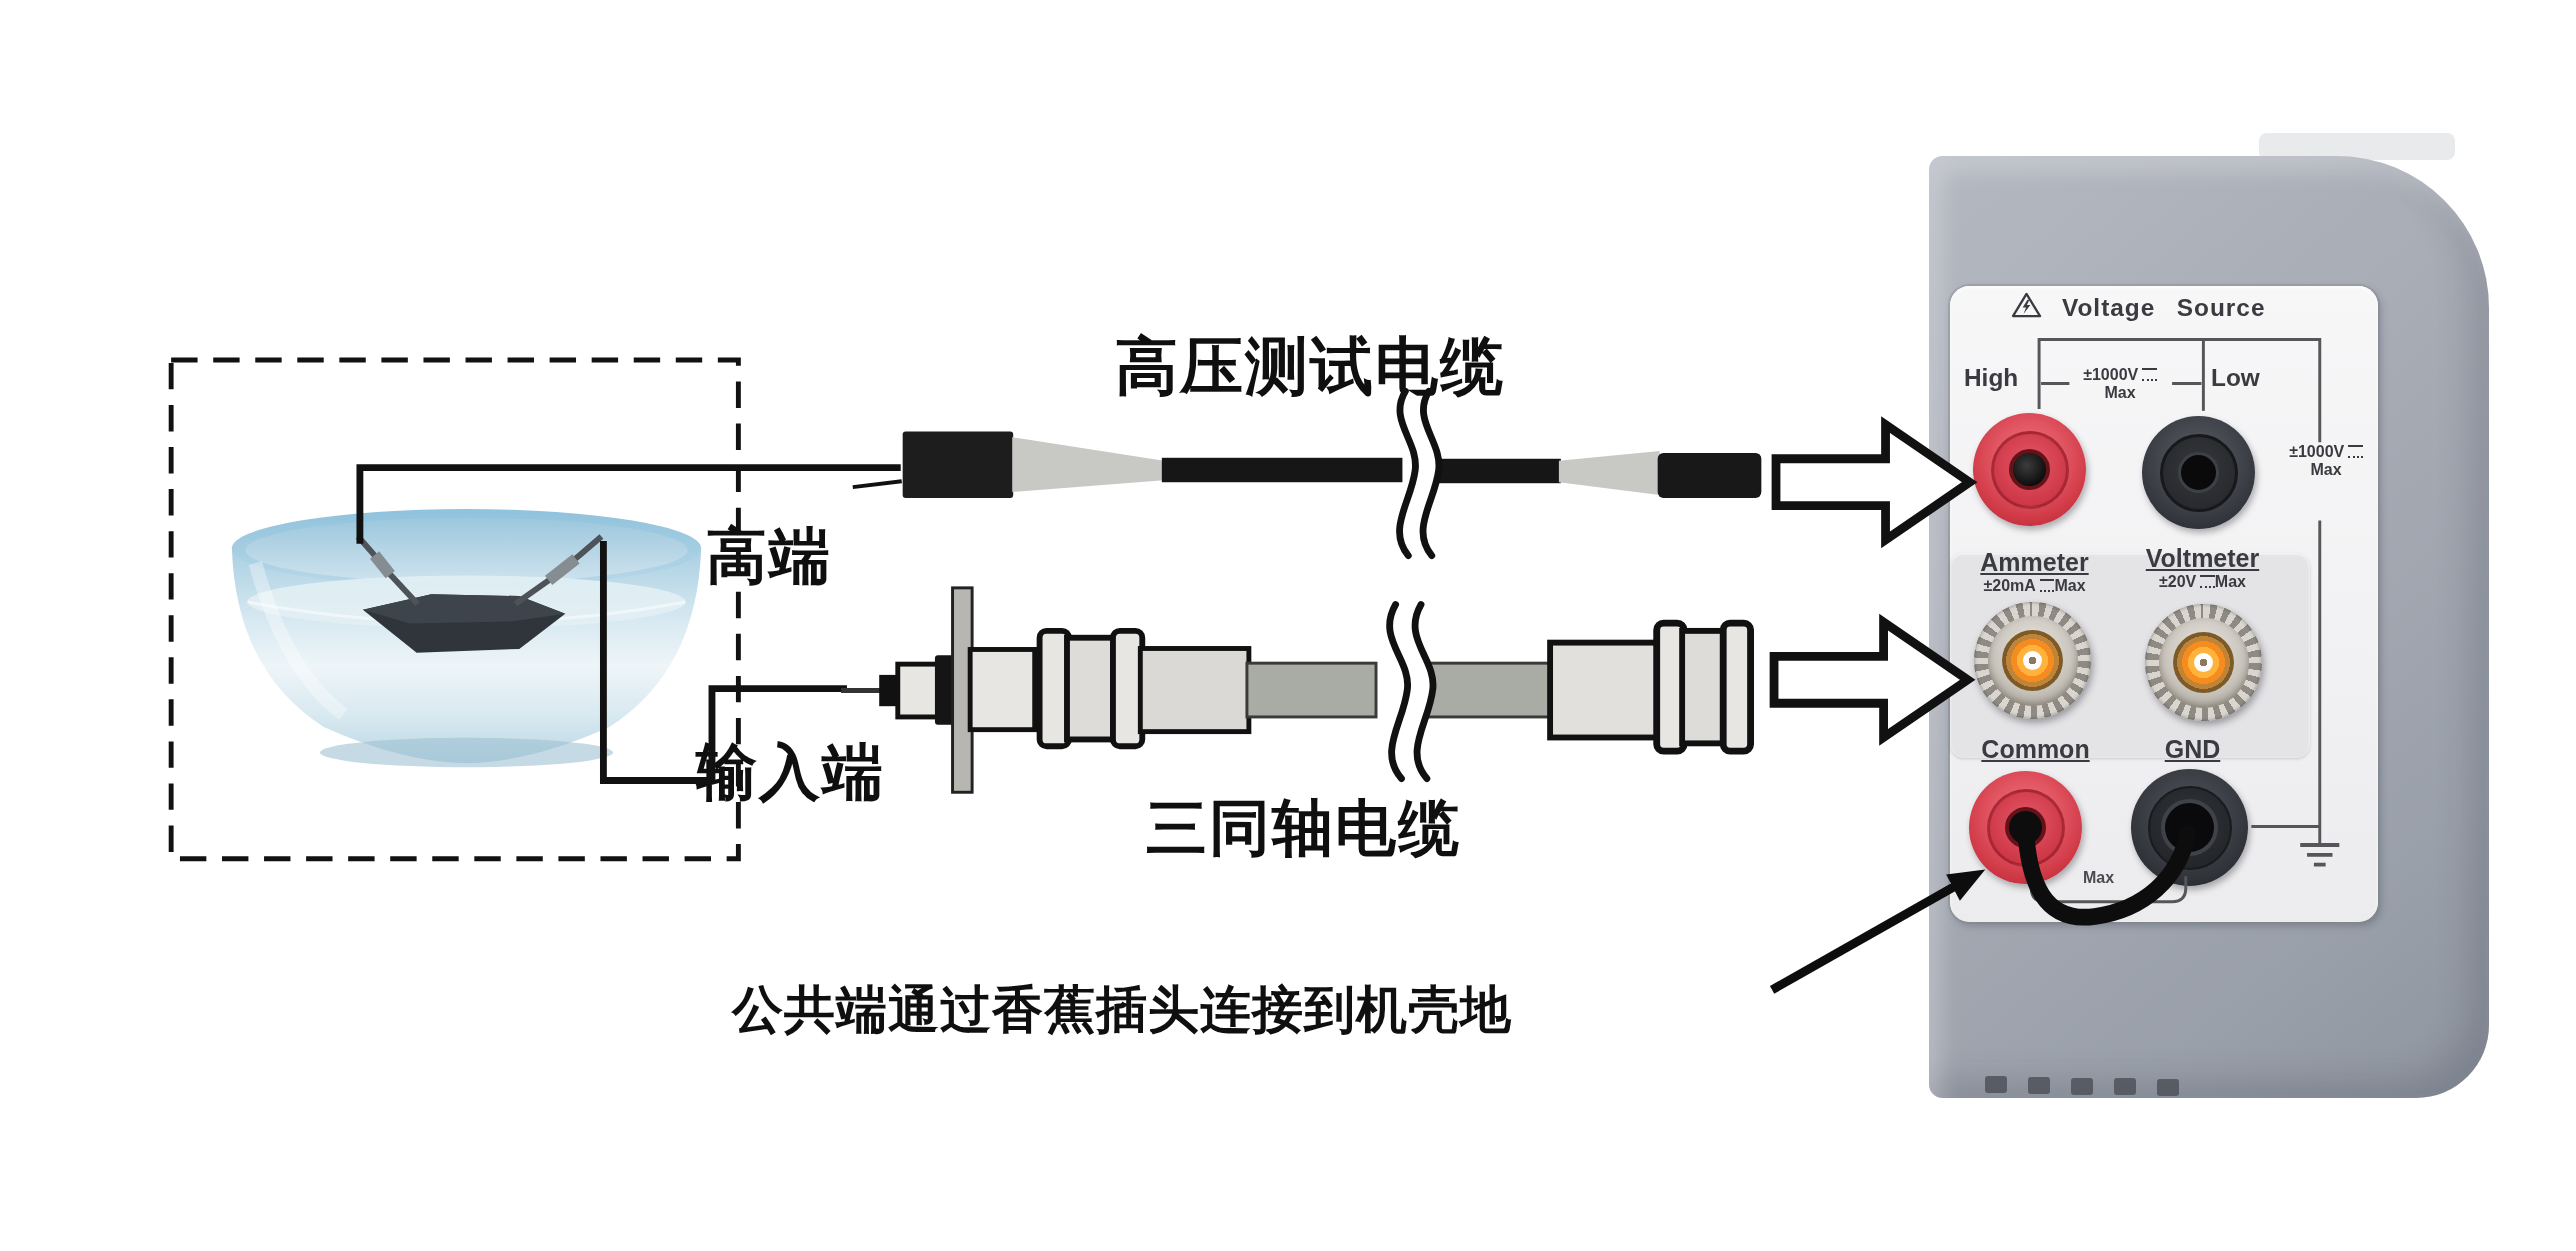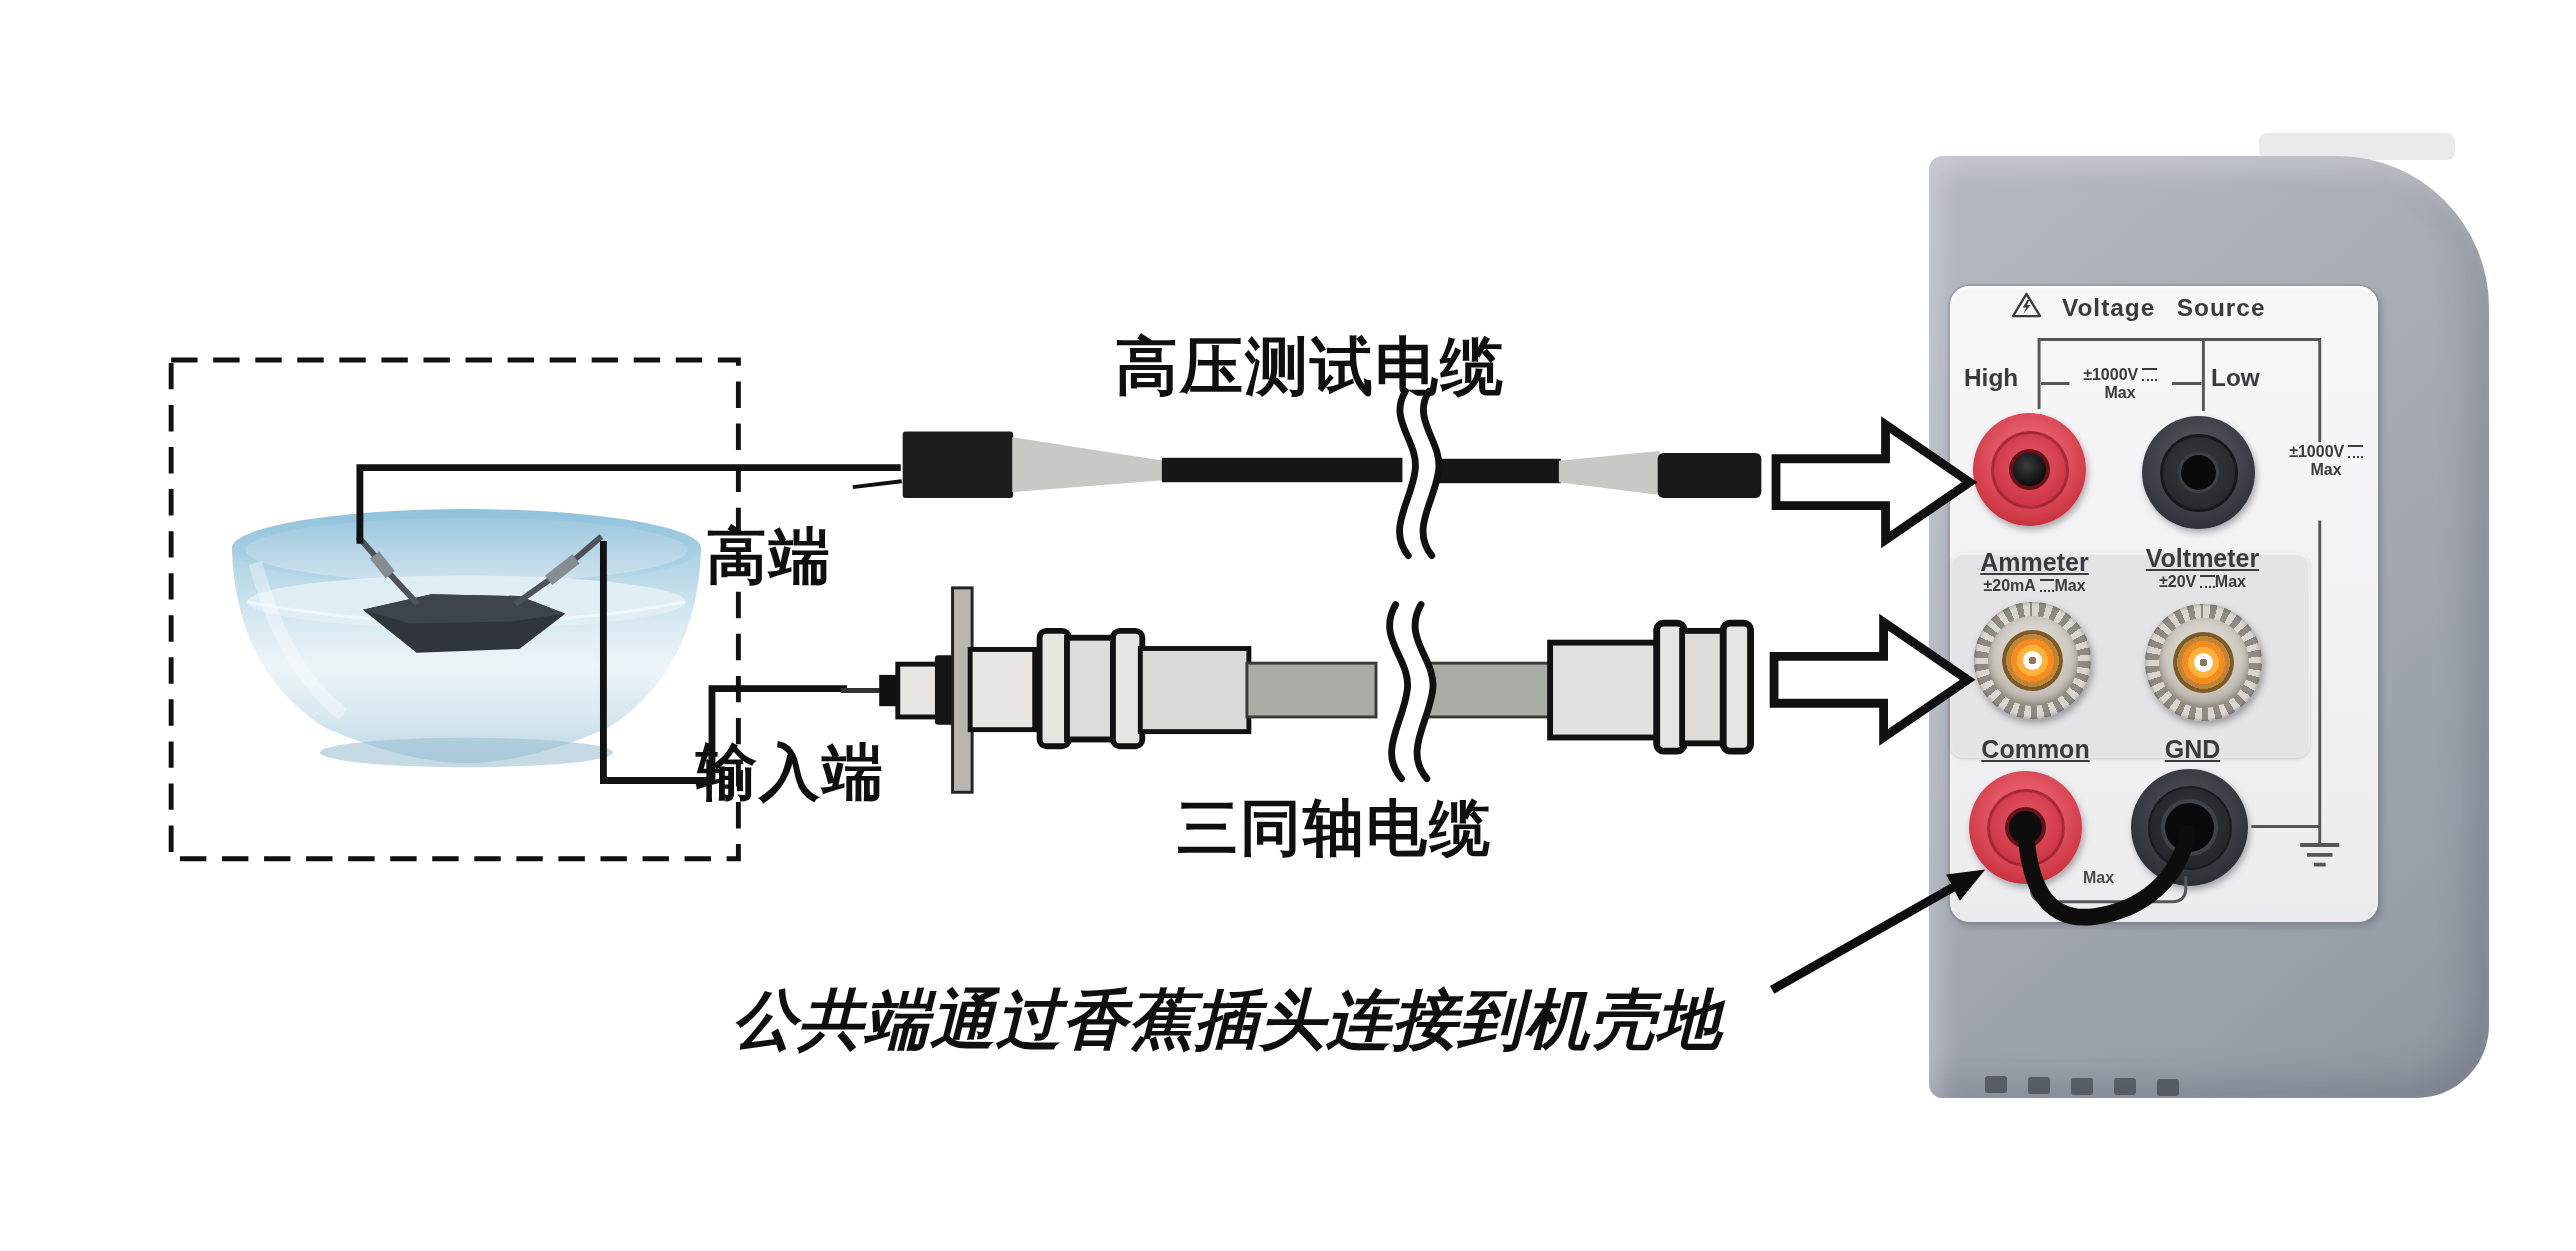--- a/index.html
+++ b/index.html
@@ -55,21 +55,21 @@
        display:flex;align-items:center;justify-content:center;box-shadow:inset 0 -2.9px 5.9px rgba(60,50,30,.35);}
   .bnc-gold{width:61px;height:61px;border-radius:50%;
        background:radial-gradient(circle,#ffe9c9 0px 8.8px,#ffb23c 8.8px 15.6px,#f78c1e 15.6px 21.5px,#c08438 21.5px 26.4px,#7d5b28 26.4px 30px);
        display:flex;align-items:center;justify-content:center;}
   .bnc-core{width:19.6px;height:19.6px;border-radius:50%;background:radial-gradient(circle,#35261293 0 3.9px,#ffffff 3.9px 9.8px);}
 
   
   .cn{z-index:7;color:#0f0f10;font-weight:700;white-space:nowrap;letter-spacing:2px;}
   .cn64{font-size:63px;}
   .cn62{font-size:61px;}
-  .cn58{font-size:65px;font-style:italic;}
+  .cn58{font-size:51px;}
 
   svg.overlay{position:absolute;left:0;top:0;z-index:8;pointer-events:none;}
   svg.bowl{position:absolute;left:226px;top:504px;z-index:4;}
 </style>
 </head>
 <body>
 
 <div class="screen">
 
   <div class="abs top-face"></div>
@@ -179,21 +179,21 @@
     <polygon points="140,108 210,92 300,94 347,112 292,120 188,122" fill="#3d444c"></polygon>
     <polyline points="196,102 168,72 150,50 135,33" fill="none" stroke="#4d5359" stroke-width="6"></polyline>
     <line x1="168" y1="72" x2="152" y2="52" stroke="#858c92" stroke-width="12"></line>
     <polyline points="296,102 330,78 362,52 384,33" fill="none" stroke="#4d5359" stroke-width="6"></polyline>
     <line x1="330" y1="78" x2="358" y2="56" stroke="#858c92" stroke-width="12"></line>
   </svg>
 
   <div class="abs cn cn62" style="left:706px;top:516px;">高端</div>
   <div class="abs cn cn62" style="left:696px;top:732px;">输入端</div>
   <div class="abs cn cn64" style="left:1115px;top:324px;">高压测试电缆</div>
-  <div class="abs cn cn62" style="left:1146px;top:788px;margin-left:31px;">三同轴电缆</div>
+  <div class="abs cn cn62" style="left:1146px;top:788px;">三同轴电缆</div>
   <div class="abs cn cn58" style="left:732px;top:976px;letter-spacing:1px;">公共端通过香蕉插头连接到机壳地</div>
 
   <svg class="overlay" width="2576" height="1252" viewBox="0 0 2634 1280">
 
     <rect x="175" y="368" width="580" height="510" fill="none" stroke="#111" stroke-width="5" stroke-dasharray="27 16"></rect>
 
     <path d="M368 556 V478 H921" fill="none" stroke="#111" stroke-width="7"></path>
     <path d="M872 498 L922 492" fill="none" stroke="#111" stroke-width="4"></path>
 
     <path d="M617 553 V798 H728 V704 H866" fill="none" stroke="#111" stroke-width="7"></path>

